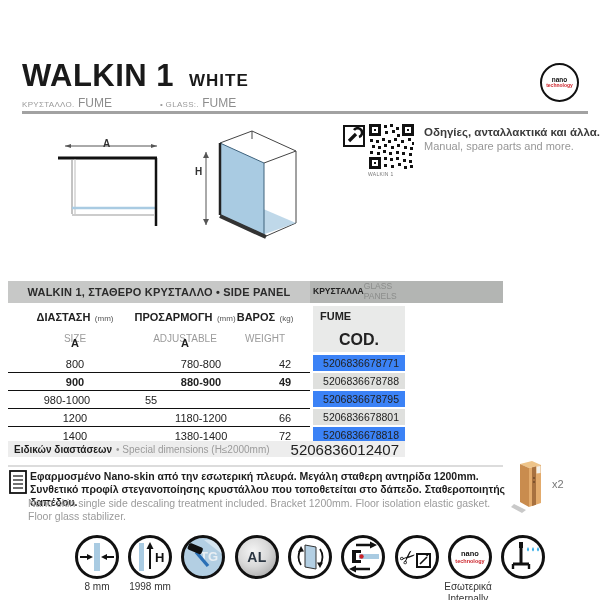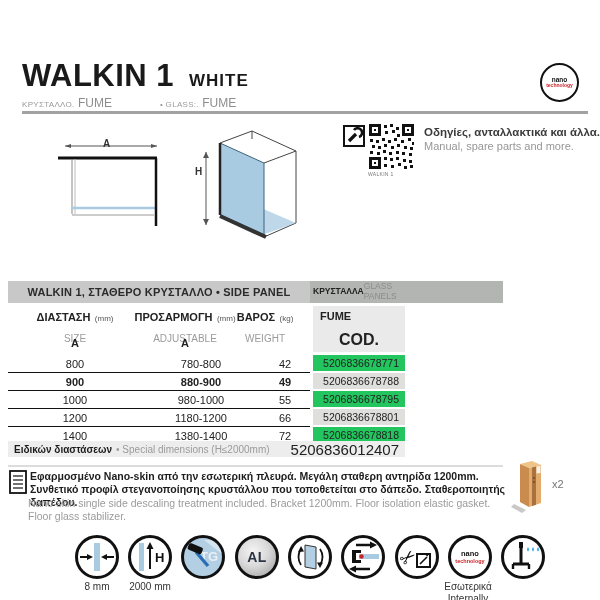--- a/index.html
+++ b/index.html
@@ -45,21 +45,21 @@
   .fume-cell { left:313px; top:306px; width:92px; height:46px; background:#e9eae9; }
   .fume-cell .fume { position:absolute; left:7px; top:4px; font-size:11px; font-weight:bold; color:#222; }
   .fume-cell .cod { position:absolute; left:0; bottom:3px; width:100%; text-align:center; font-size:16px; font-weight:bold; color:#222; }
 
   .trow { left:8px; width:302px; height:18px; border-bottom:1.8px solid #111;
     display:flex; align-items:center; font-size:11px; color:#222; }
   .trow span { display:block; text-align:center; }
   .trow .c1 { width:134px; } .trow .c2 { width:118px; } .trow .c3 { width:50px; }
   .code-cell { left:313px; width:92px; height:15.5px; font-size:10.5px; color:#222;
     display:flex; align-items:center; justify-content:flex-end; padding-right:6px; }
-  .cc-a { background:#22c55e; } .cc-b { background:#dfe0de; }
+  .cc-a { background:#3b82f6; } .cc-b { background:#dfe0de; }
 
   .special-row { left:8px; top:441px; width:397px; height:16px; background:#ededed;
     display:flex; align-items:center; font-size:10px; }
   .special-row .sl { margin-left:6px; font-weight:bold; color:#1c1c1c; }
   .special-row .se { margin-left:4px; color:#9b9b9b; }
   .special-row .sc { margin-left:auto; margin-right:6px; font-size:15px; color:#222; }
   .hairline { left:8px; top:465px; width:495px; height:2px; background:#dcdcdc; }
 
   
   .desc-el { left:30px; top:470px; width:482px; font-size:10.5px; font-weight:bold; color:#1c1c1c; line-height:1.25; }
@@ -227,21 +227,20 @@
     <span class="c1">800</span>
       <span class="c2">780-800</span>
       <span class="c3">42</span>
   </div>
   <div class="abs trow" style="top:373px;font-weight:bold;">
     <span class="c1">900</span>
       <span class="c2">880-900</span>
       <span class="c3">49</span>
   </div>
   <div class="abs trow" style="top:391px;">
-    <span class="c1">1000</span>
       <span class="c2">980-1000</span>
       <span class="c3">55</span>
   </div>
   <div class="abs trow" style="top:409px;">
     <span class="c1">1200</span>
       <span class="c2">1180-1200</span>
       <span class="c3">66</span>
   </div>
   <div class="abs trow" style="top:427px;">
     <span class="c1">1400</span>
@@ -296,21 +295,21 @@
   <div class="abs fl" style="left:67px;">8 mm</div>
 
   <div class="abs fcirc" style="left:128px;">
     <svg width="38" height="38" viewBox="0 0 38 38">
       <rect x="8" y="5" width="5" height="28" fill="#a9cbe2"></rect>
       <line x1="19" y1="31" x2="19" y2="9" stroke="#111" stroke-width="2"></line>
         <polygon points="19,4 15.5,11 22.5,11" fill="#111"></polygon>
       <text x="24" y="24" font-size="13" font-weight="bold" fill="#111" font-family="Liberation Sans, sans-serif">H</text>
     </svg>
   </div>
-  <div class="abs fl" style="left:120px;">2000 mm</div>
+  <div class="abs fl" style="left:120px;">1998 mm</div>
 
   <div class="abs fcirc tg-bg" style="left:181px;">
     <span class="tg-txt">TG</span>
     <svg width="38" height="38" viewBox="0 0 38 38" style="position:absolute; left:0; top:0;">
       <polygon points="20,2 38,2 38,16" fill="#ffffff" opacity="0.45"></polygon>
       <line x1="12" y1="14" x2="24" y2="28" stroke="#2a6fb5" stroke-width="3.4"></line>
       <rect x="4" y="7" width="15" height="7" rx="2" fill="#111" transform="rotate(22 11 10)"></rect>
     </svg>
   </div>
 

